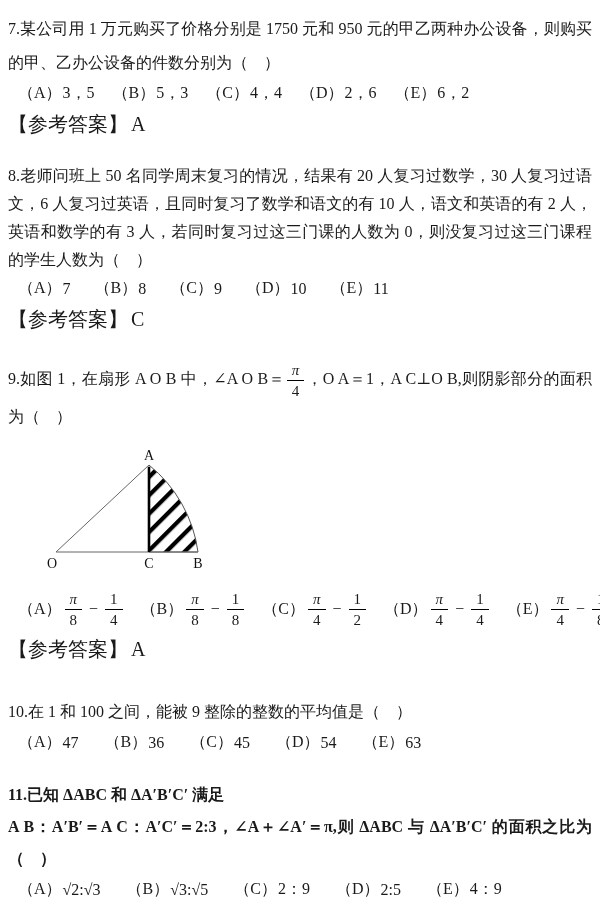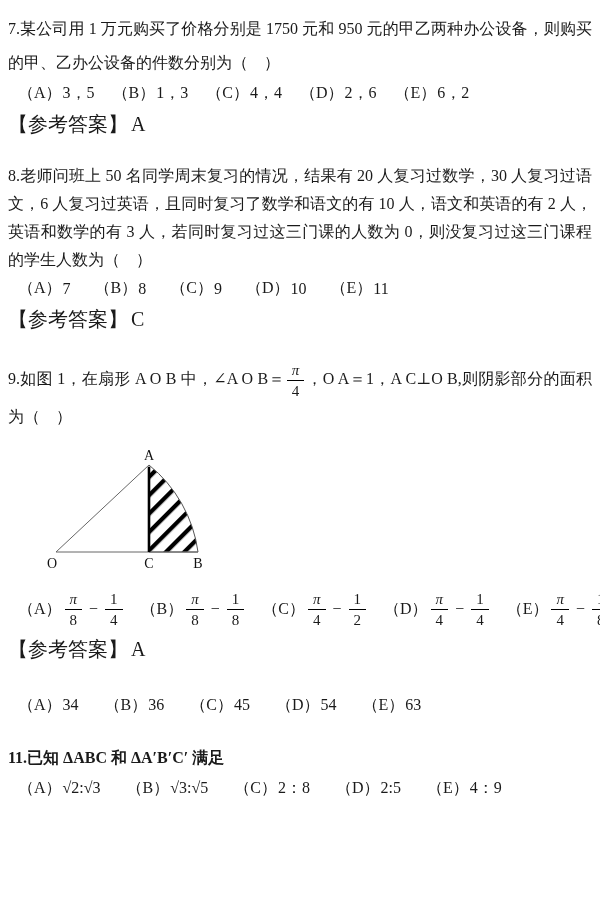--- a/index.html
+++ b/index.html
@@ -76,21 +76,21 @@
 
   <section class="question q7">
     <p class="stem">7.某公司用 1 万元购买了价格分别是 1750 元和 950 元的甲乙两种办公设备，则购买的甲、乙办公设备的件数分别为（　）</p>
     <div class="options">
       <span class="option">
           <span class="opt-label">（A）</span>
           <span>3，5</span>
         </span>
       <span class="option">
           <span class="opt-label">（B）</span>
-          <span>1，3</span>
+          <span>5，3</span>
         </span>
       <span class="option">
           <span class="opt-label">（C）</span>
           <span>4，4</span>
         </span>
       <span class="option">
           <span class="opt-label">（D）</span>
           <span>2，6</span>
         </span>
       <span class="option">
@@ -215,24 +215,25 @@
           <span class="frac">
             <span class="num">1</span>
             <span class="den">8</span>
           </span>
         </span>
     </div>
     <p class="answer"><span>【参考答案】</span><span class="ans-letter">A</span></p>
   </section>
 
   <section class="question q10">
-    <div class="options">
-      <span class="option">
-          <span class="opt-label">（A）</span>
-          <span>34</span>
+    <p class="stem">10.在 1 和 100 之间，能被 9 整除的整数的平均值是（　）</p>
+    <div class="options">
+      <span class="option">
+          <span class="opt-label">（A）</span>
+          <span>47</span>
         </span>
       <span class="option">
           <span class="opt-label">（B）</span>
           <span>36</span>
         </span>
       <span class="option">
           <span class="opt-label">（C）</span>
           <span>45</span>
         </span>
       <span class="option">
@@ -241,32 +242,33 @@
         </span>
       <span class="option">
           <span class="opt-label">（E）</span>
           <span>63</span>
         </span>
     </div>
   </section>
 
   <section class="question q11">
     <p class="stem">11.已知 ΔABC 和 ΔA′B′C′ 满足</p>
+    <p class="stem">A B：A′B′＝A C：A′C′＝2:3，∠A＋∠A′＝π,则 ΔABC 与 ΔA′B′C′ 的面积之比为（　）</p>
     <div class="options">
       <span class="option">
           <span class="opt-label">（A）</span>
           <span>√2:√3</span>
         </span>
       <span class="option">
           <span class="opt-label">（B）</span>
           <span>√3:√5</span>
         </span>
       <span class="option">
           <span class="opt-label">（C）</span>
-          <span>2：8</span>
+          <span>2：9</span>
         </span>
       <span class="option">
           <span class="opt-label">（D）</span>
           <span>2:5</span>
         </span>
       <span class="option">
           <span class="opt-label">（E）</span>
           <span>4：9</span>
         </span>
     </div>

